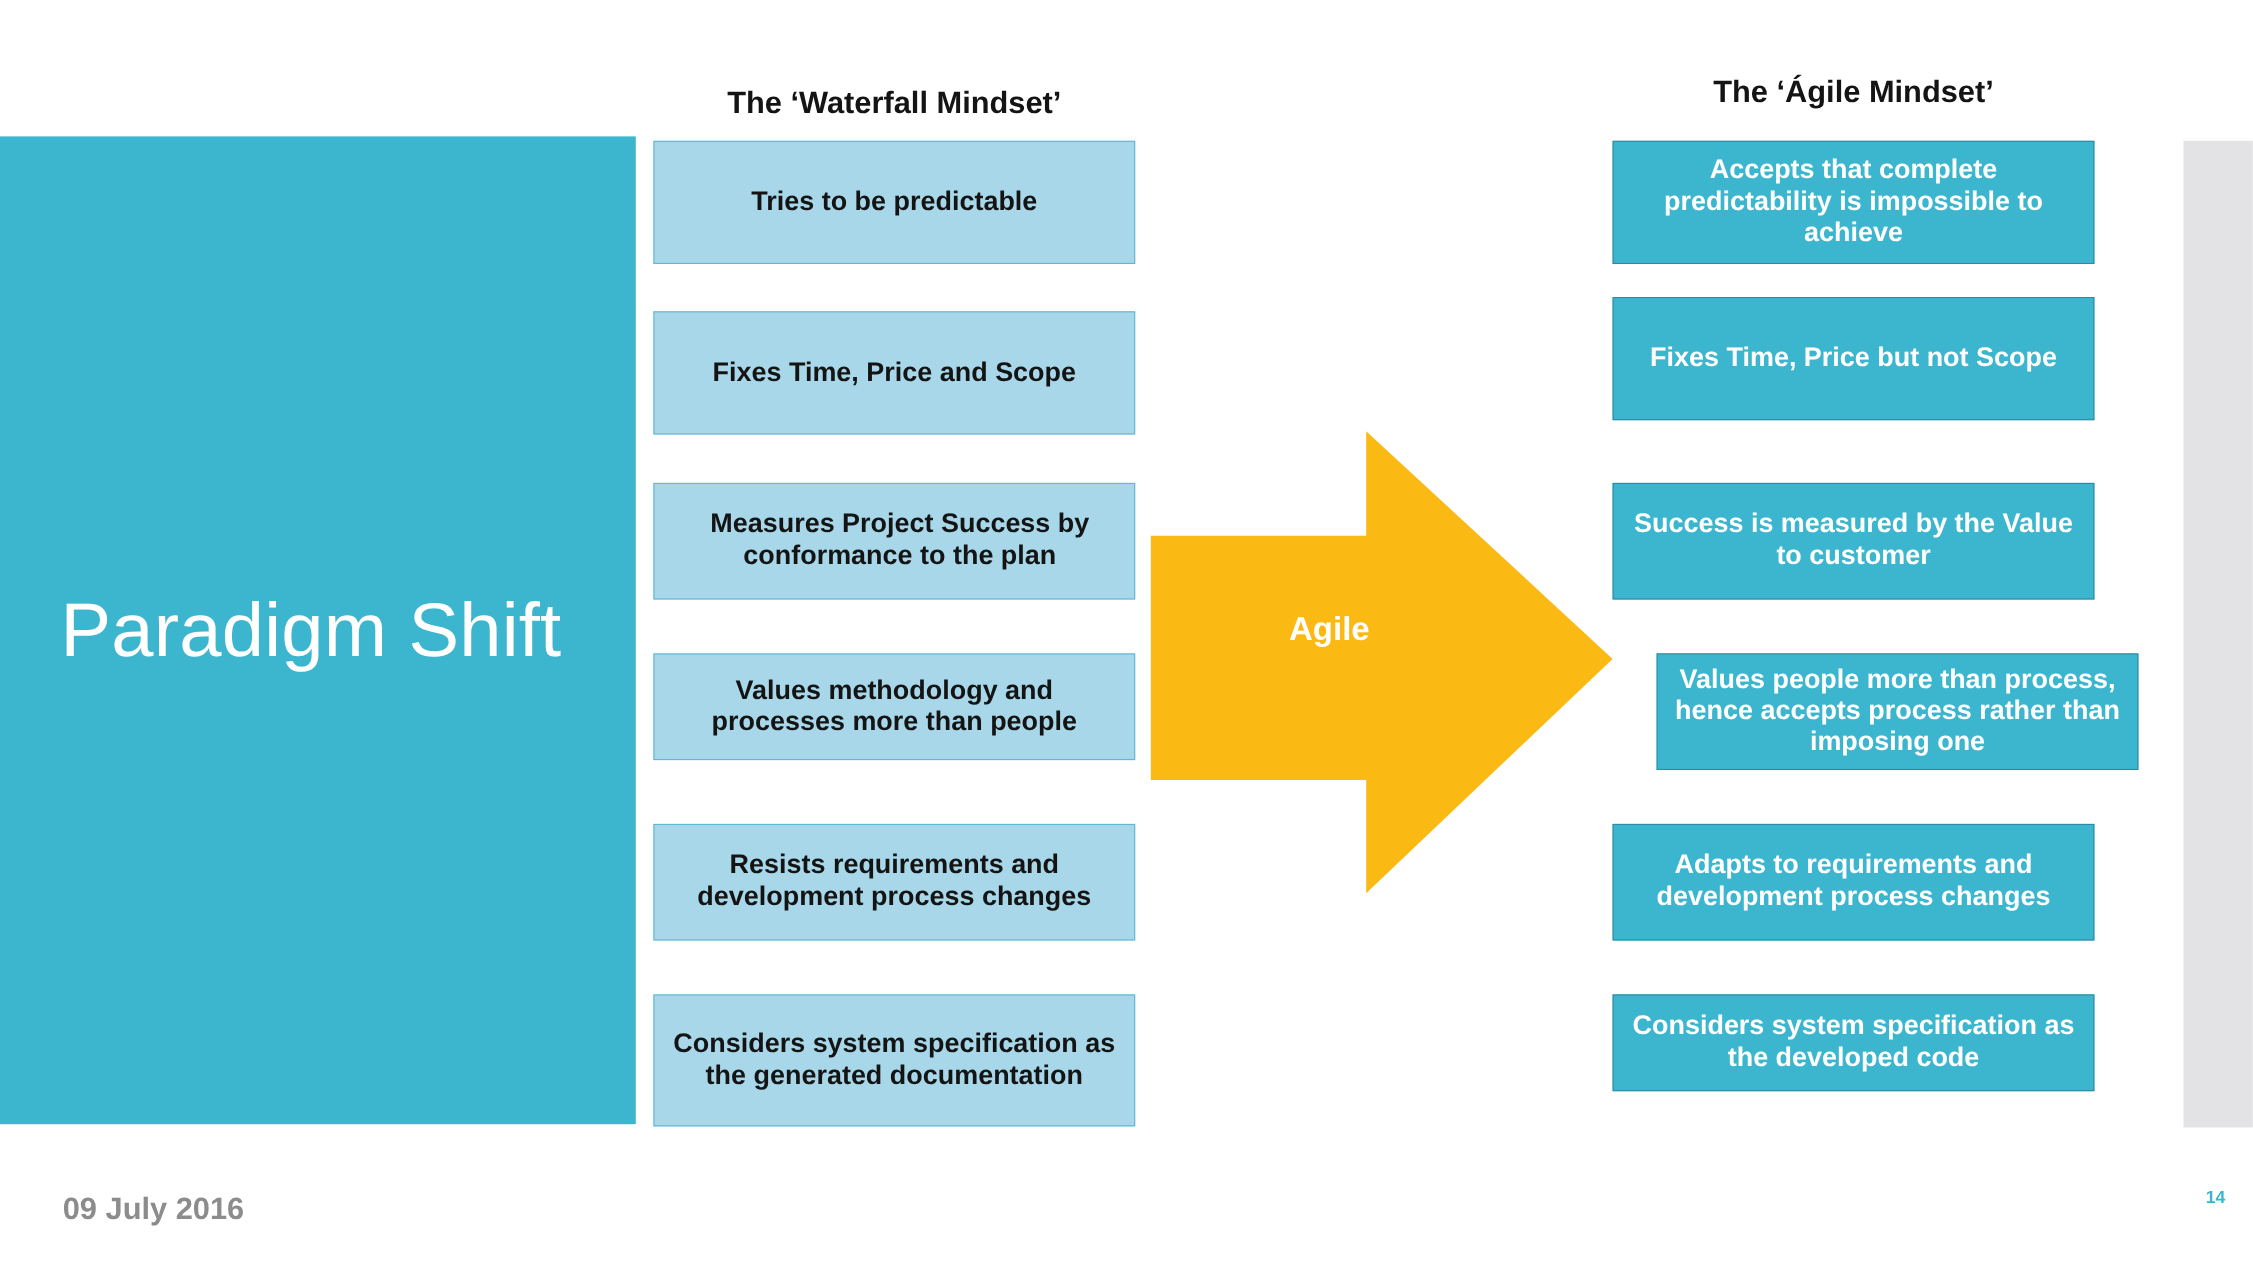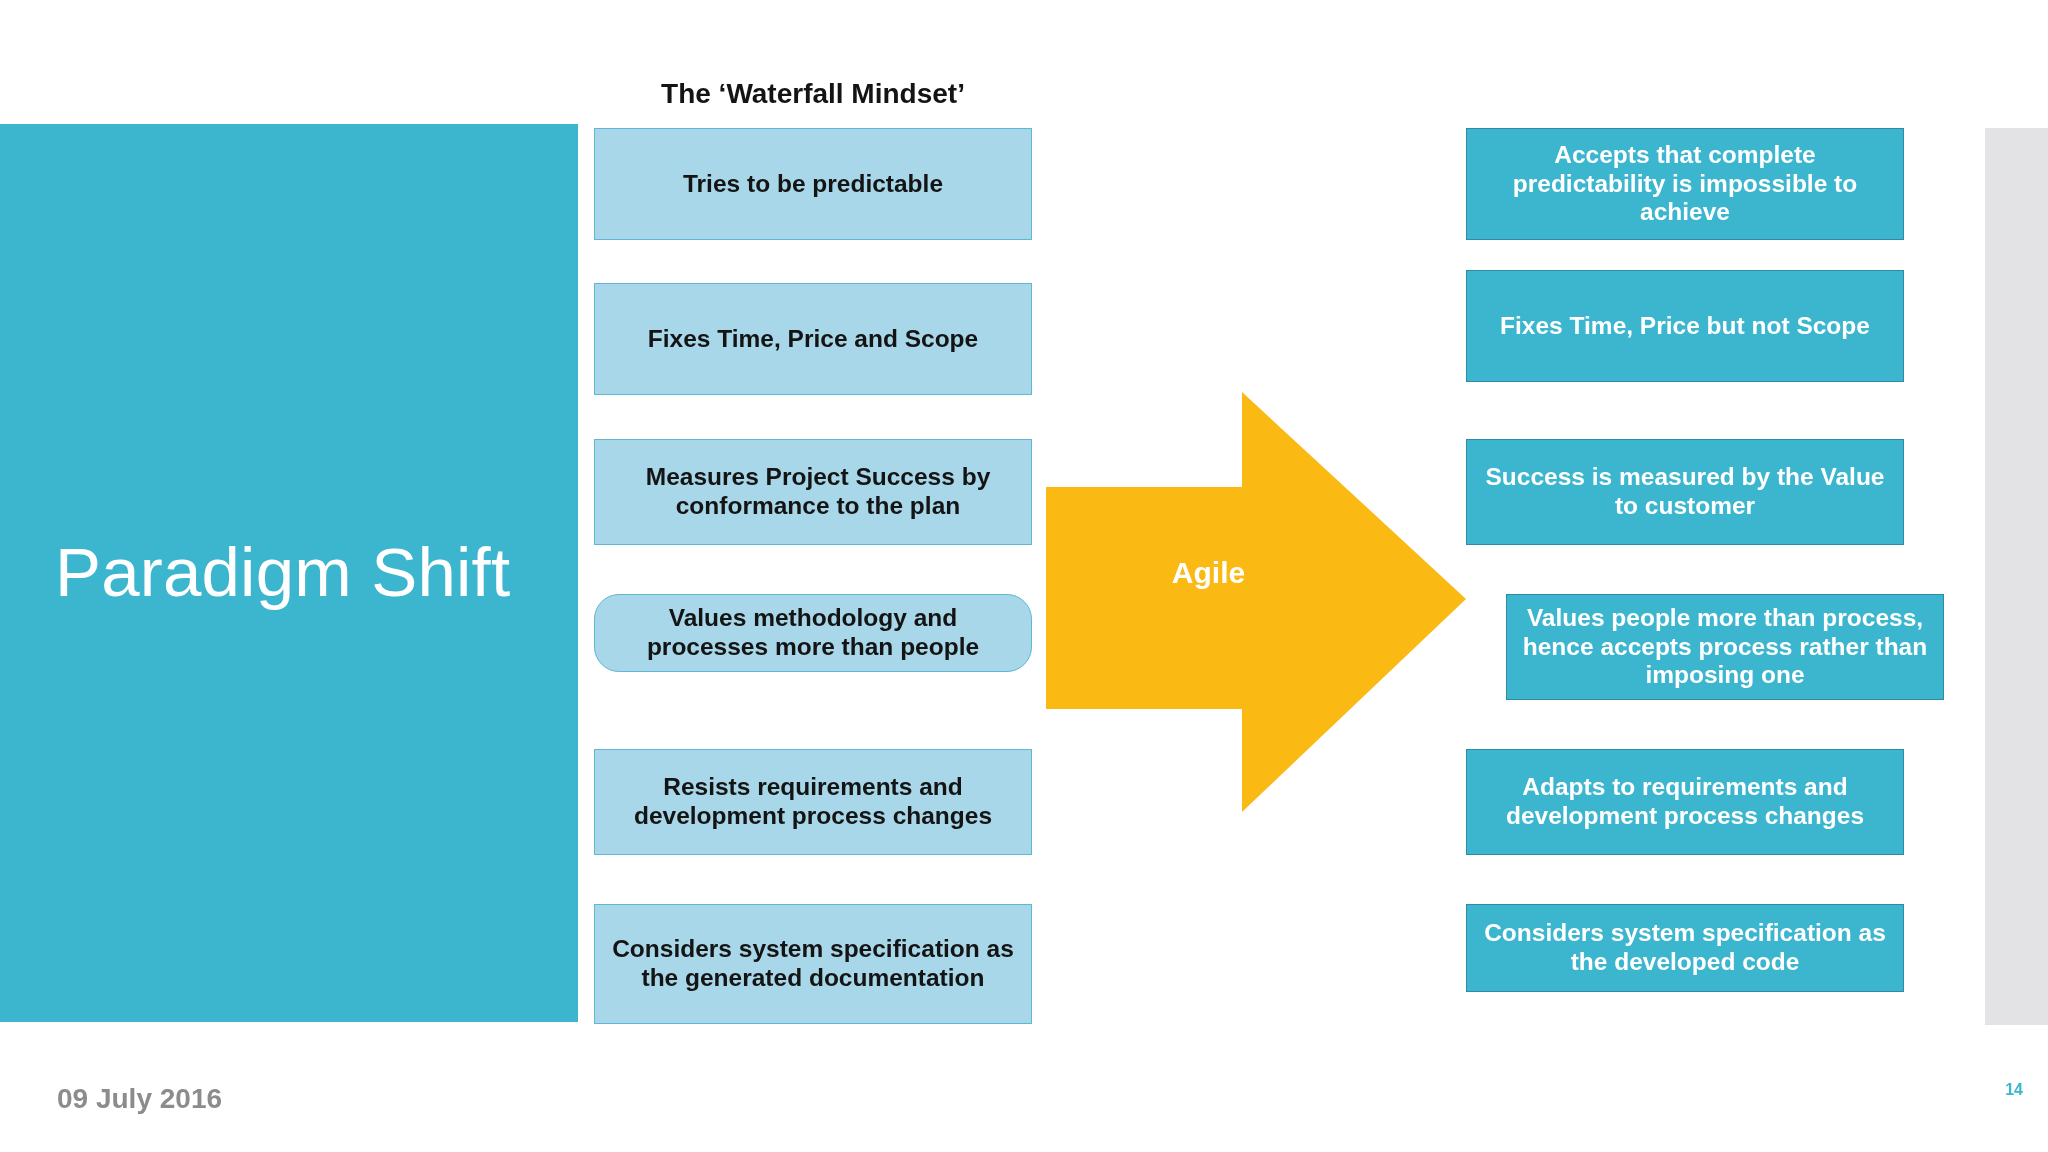--- a/index.html
+++ b/index.html
@@ -153,26 +153,27 @@
 
 <div id="slide">
 
   <div class="edge-bar"></div>
 
   <div class="left-panel">
     <div class="left-panel-title">Paradigm Shift</div>
   </div>
 
   <div class="col-heading" id="heading-waterfall">The ‘Waterfall Mindset’</div>
+  <div class="col-heading" id="heading-agile">The ‘Ágile Mindset’</div>
 
   <div class="col" id="col-waterfall">
     <div class="mind-box waterfall" style="top:4px;height:112px;">Tries to be predictable</div>
     <div class="mind-box waterfall" style="top:159px;height:112px;">Fixes Time, Price and Scope</div>
     <div class="mind-box waterfall" style="top:315px;height:106px;padding-left:22px;">Measures Project Success by conformance to the plan</div>
-    <div class="mind-box waterfall" style="top:470px;height:78px;border-radius:25px;">Values methodology and processes more than people</div>
+    <div class="mind-box waterfall" style="top:470px;height:97px;">Values methodology and processes more than people</div>
     <div class="mind-box waterfall" style="top:625px;height:106px;">Resists requirements and development process changes</div>
     <div class="mind-box waterfall" style="top:780px;height:120px;">Considers system specification as the generated documentation</div>
   </div>
 
   <div class="col" id="col-agile">
     <div class="mind-box agile" style="top:4px;height:112px;">Accepts that  complete predictability is impossible to achieve</div>
     <div class="mind-box agile" style="top:146px;height:112px;">Fixes Time, Price but not Scope</div>
     <div class="mind-box agile" style="top:315px;height:106px;">Success is measured by the Value to customer</div>
     <div class="mind-box agile" style="top:470px;height:106px;margin-left:40px;">Values people more than process, hence accepts process rather than imposing one</div>
     <div class="mind-box agile" style="top:625px;height:106px;">Adapts to requirements and development process changes</div>

